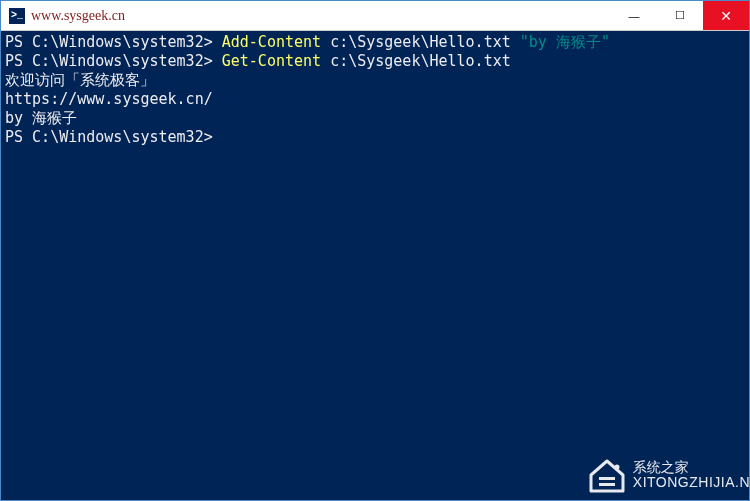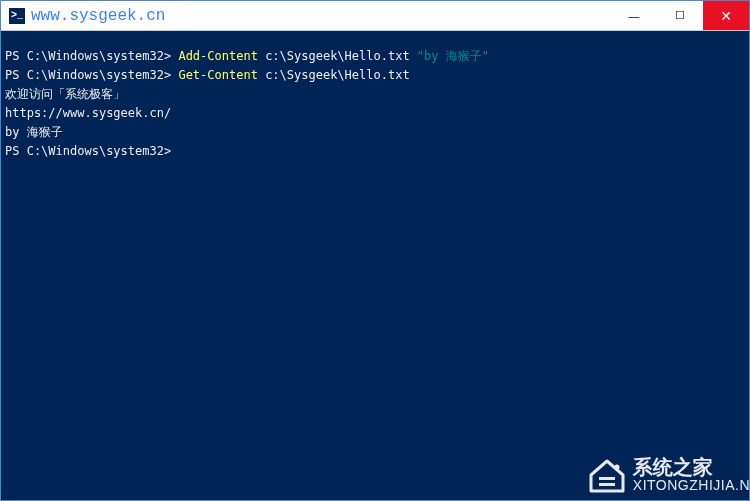--- a/index.html
+++ b/index.html
@@ -37,23 +37,23 @@
       height: 16px;
       background: #012456;
       display: flex;
       align-items: center;
       justify-content: center;
       color: #fff;
       font-size: 10px;
       font-weight: bold;
     }
     .title-text {
-      font-family: Liberation Mono, monospace;
-      font-size: 16px;
-      color: #3b82f6;
+      font-family: Liberation Serif, serif;
+      font-size: 14px;
+      color: #7f1d1d;
     }
     .win-controls {
       display: flex;
       height: 100%;
     }
     .win-btn {
       width: 46px;
       height: 100%;
       display: flex;
       align-items: center;
@@ -64,23 +64,23 @@
     }
     .win-btn.close {
       background: #e81123;
       color: #fff;
       font-size: 14px;
     }
     .terminal {
       flex: 1;
       background: #012456;
       color: #eeedf0;
-      font-size: 12px;
+      font-size: 15px;
       line-height: 19px;
-      padding: 16px 4px;
+      padding: 2px 4px;
       white-space: pre;
       overflow: hidden;
       font-family: Consolas, "SimSun", "Microsoft YaHei", monospace;
     }
     .prompt { color: #eeedf0; }
     .cmdlet { color: #ffff66; }
     .arg { color: #eeedf0; }
     .string { color: #008b8b; }
     .line { display: block; }
     .watermark {
@@ -93,21 +93,21 @@
       font-family: "Microsoft YaHei", sans-serif;
       color: #fff;
       opacity: 0.9;
     }
     .watermark .house {
       width: 40px;
       height: 36px;
       position: relative;
     }
     .watermark .house svg { width: 100%; height: 100%; }
-    .watermark .wm-text { font-size: 20px; font-weight: bold; line-height: 1; }
+    .watermark .wm-text { font-size: 14px; font-weight: normal; line-height: 1; }
     .watermark .wm-sub { font-size: 14px; letter-spacing: 0.5px; }
   </style>
 </head>
 <body>
 
 <div class="window">
   <div class="titlebar">
     <div class="title-left">
       <div class="ps-icon">
         <span>&gt;_</span>

